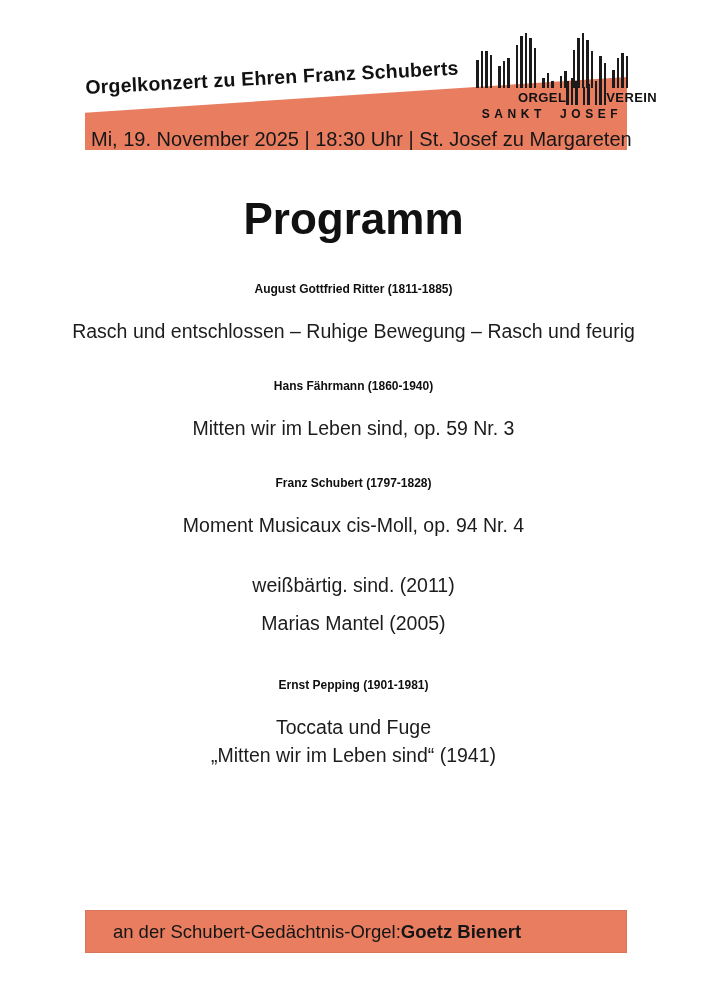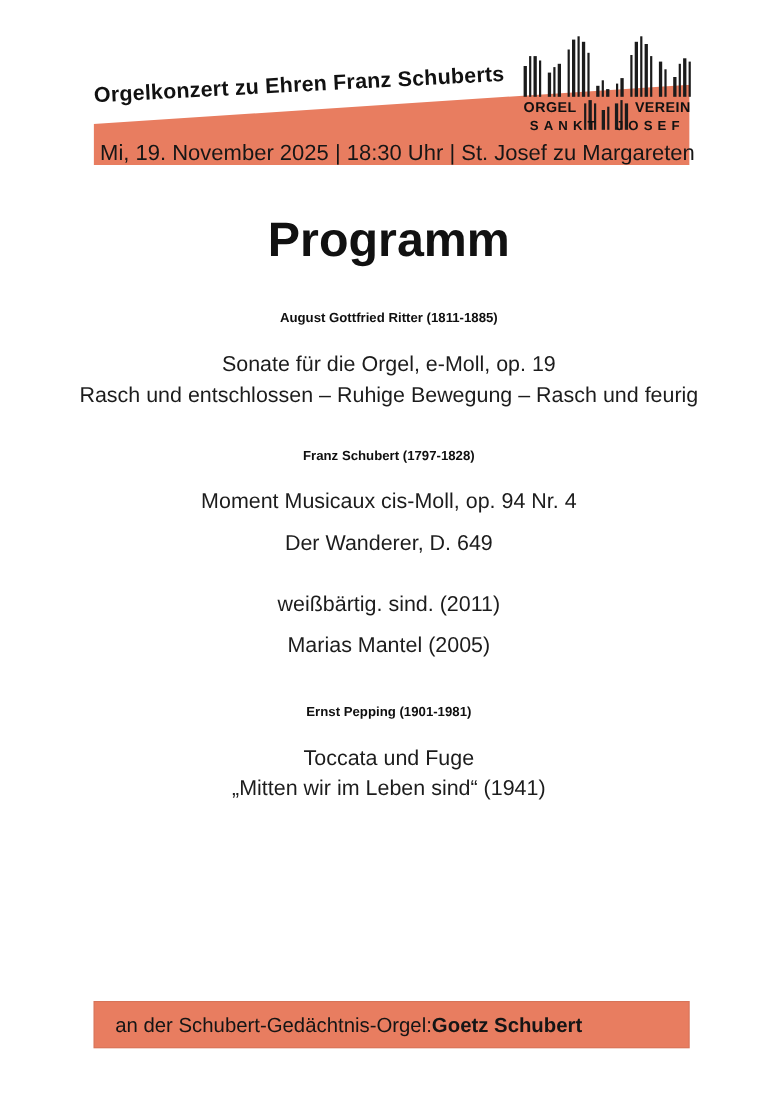--- a/index.html
+++ b/index.html
@@ -21,23 +21,23 @@
   }
   .date-banner{
     position:absolute;left:91px;top:128px;z-index:2;
     font-size:20px;white-space:nowrap;color:#161616;
   }
   .logo{position:absolute;left:476px;top:32px;width:152px;z-index:2;}
   .pipes{display:flex;align-items:flex-end;justify-content:space-between;height:56px;}
   .pipe-cluster{display:flex;align-items:flex-end;gap:2px;}
   .pipe{width:2.5px;background:#1b1b1b;}
   .logo-row1{
-    display:flex;justify-content:space-between;align-items:flex-start;
+    display:flex;justify-content:space-between;align-items:flex-end;
     height:14px;margin-top:3px;font-weight:bold;font-size:13px;
-    letter-spacing:.4px;color:#111;line-height:14px;
+    letter-spacing:.4px;color:#111;line-height:14px;margin-left:42px;
   }
   .logo-mid{display:flex;align-items:flex-end;gap:5px;}
   .logo-mid .pipe-cluster{gap:2px;}
   .logo-row2{
     margin-top:2px;font-weight:bold;font-size:12px;color:#111;
     letter-spacing:4.6px;word-spacing:6px;white-space:nowrap;text-align:center;
   }
   
   main{position:absolute;top:150px;left:0;width:707px;text-align:center;}
   .program-title{
@@ -140,31 +140,33 @@
       <div class="logo-row2">SANKT JOSEF</div>
     </div>
   </header>
 
   <main>
     <h1 class="program-title">Programm</h1>
     <div id="program-sections">
         <div class="section">
           <div class="composer">August Gottfried Ritter (1811-1885)</div>
           <div class="piece-paragraph">
-            <div class="piece-line"><span>Sonate für die Orgel, e-Moll, op. 19</span></div>
             <div class="piece-line"><span class="it">Rasch und entschlossen – Ruhige Bewegung – Rasch und feurig</span></div>
+          </div>
+        </div>
+        <div class="section">
+          <div class="composer">Hans Fährmann (1860-1940)</div>
+          <div class="piece-paragraph">
+            <div class="piece-line"><span class="it">Mitten wir im Leben sind</span><span>, op. 59 Nr. 3</span></div>
           </div>
         </div>
         <div class="section">
           <div class="composer">Franz Schubert (1797-1828)</div>
           <div class="piece-paragraph">
             <div class="piece-line"><span class="it">Moment Musicaux</span><span> cis-Moll, op. 94 Nr. 4</span></div>
-          </div>
-          <div class="piece-paragraph">
-            <div class="piece-line"><span class="it">Der Wanderer</span><span>, D. 649</span></div>
           </div>
         </div>
         <div class="section">
           <div class="piece-paragraph">
             <div class="piece-line"><span class="it">weißbärtig. sind.</span><span> (2011)</span></div>
           </div>
           <div class="piece-paragraph">
             <div class="piece-line"><span class="it">Marias Mantel</span><span> (2005)</span></div>
           </div>
         </div>
@@ -173,16 +175,16 @@
           <div class="piece-paragraph">
             <div class="piece-line"><span>Toccata und Fuge</span></div>
             <div class="piece-line"><span class="it">„Mitten wir im Leben sind“ (1941)</span></div>
           </div>
         </div>
       </div>
   </main>
 
   <div class="footer-band">
     <span>an der Schubert-Gedächtnis-Orgel: </span>
-    <span class="performer">Goetz Schubert</span>
+    <span class="performer">Goetz Bienert</span>
   </div>
 
 </div>
 
 </body></html>

